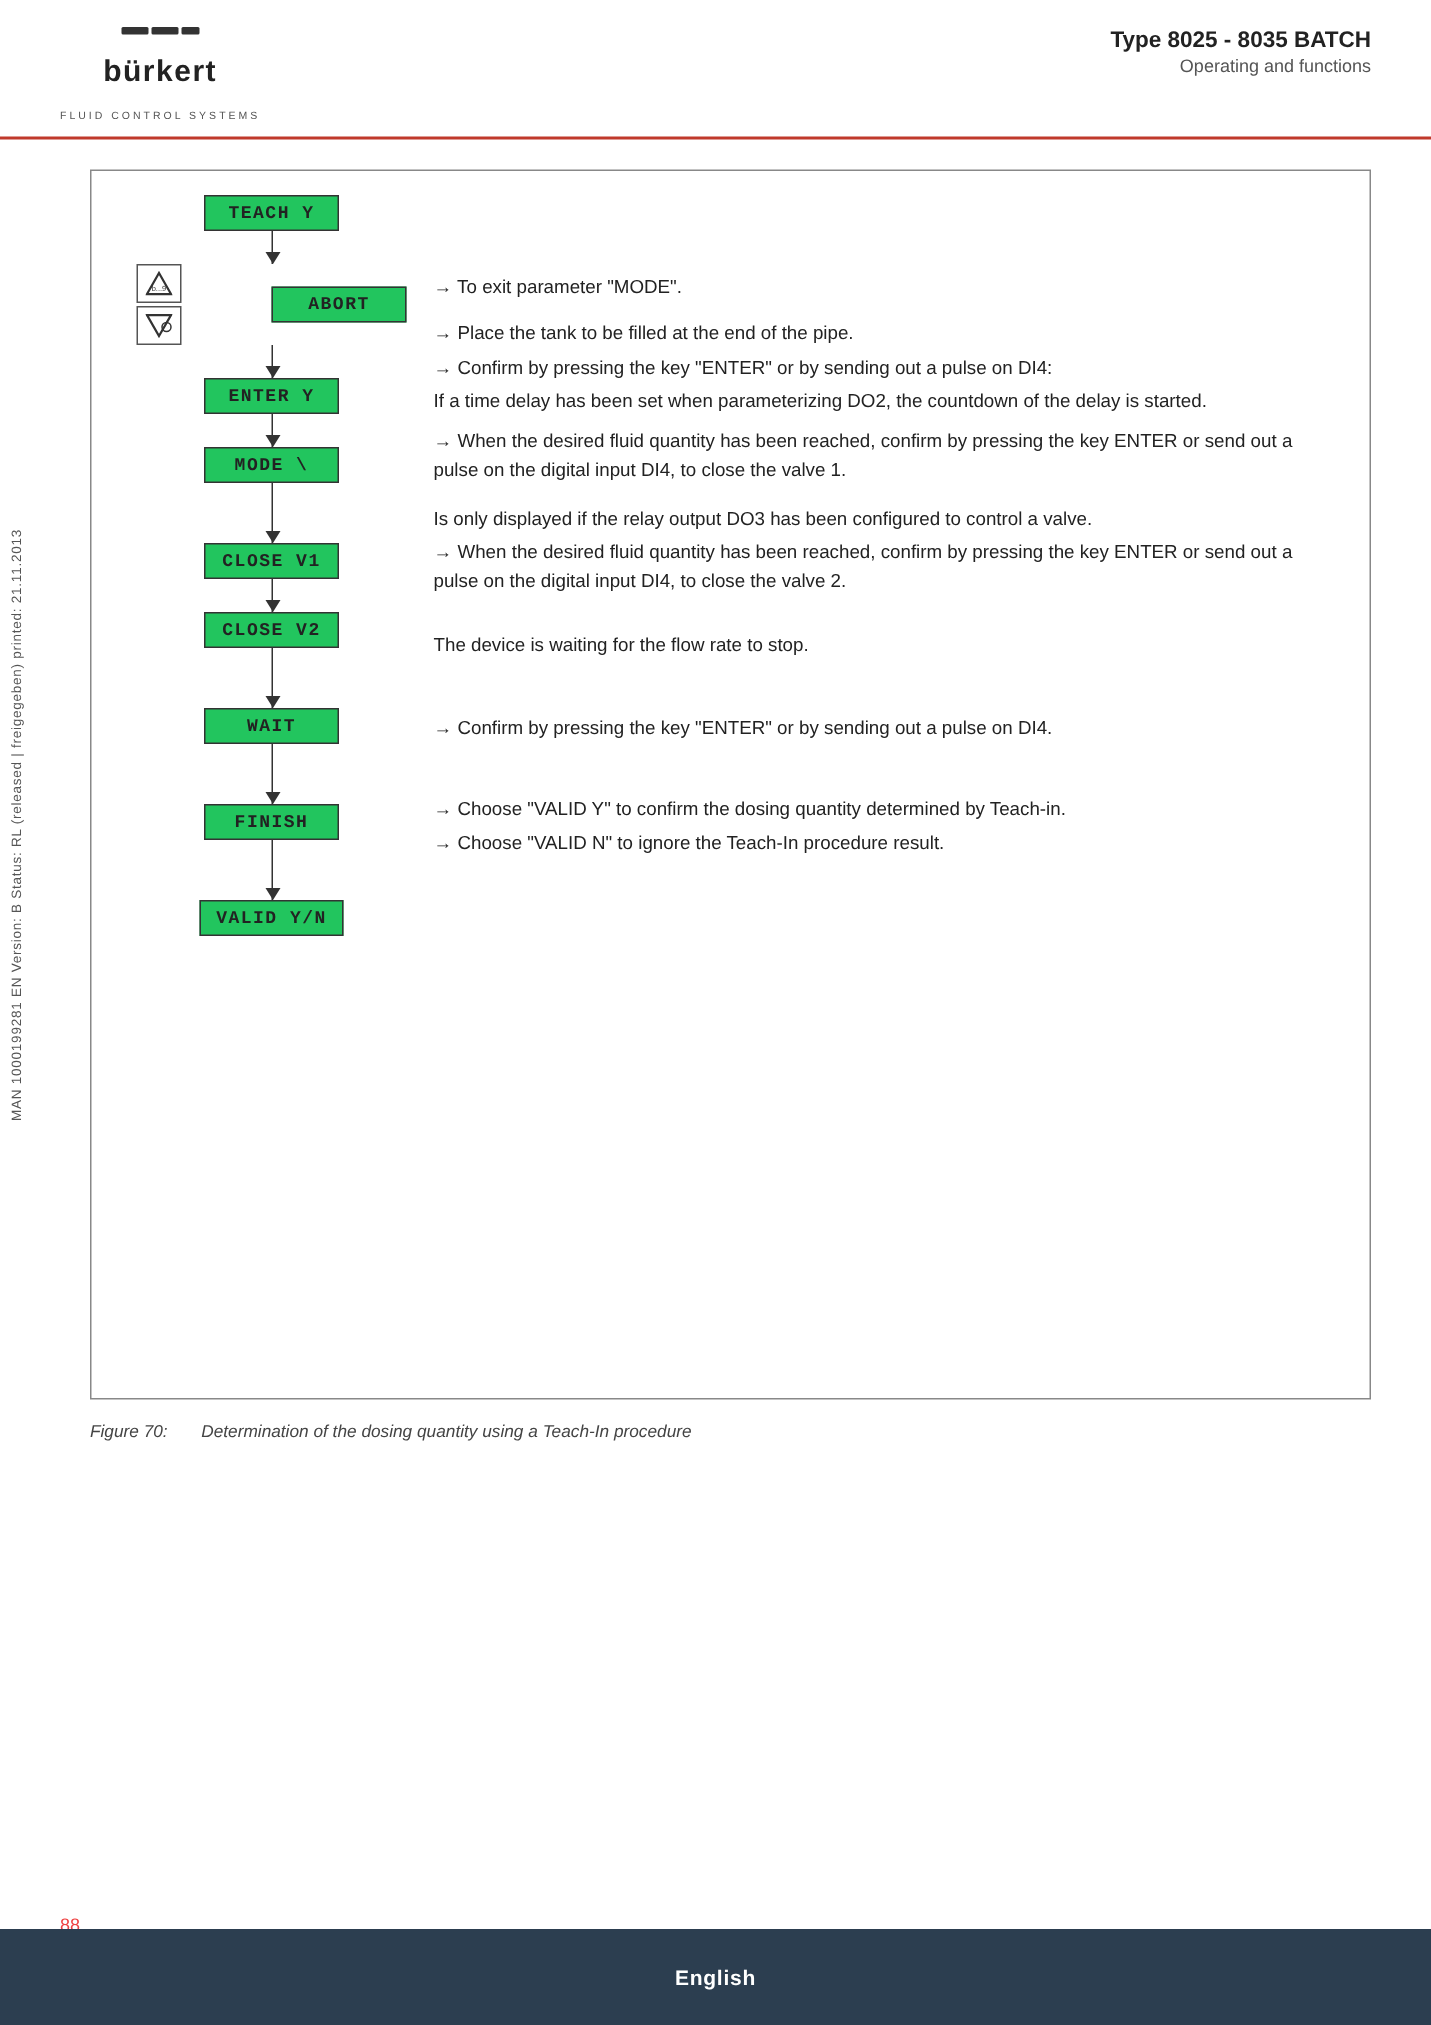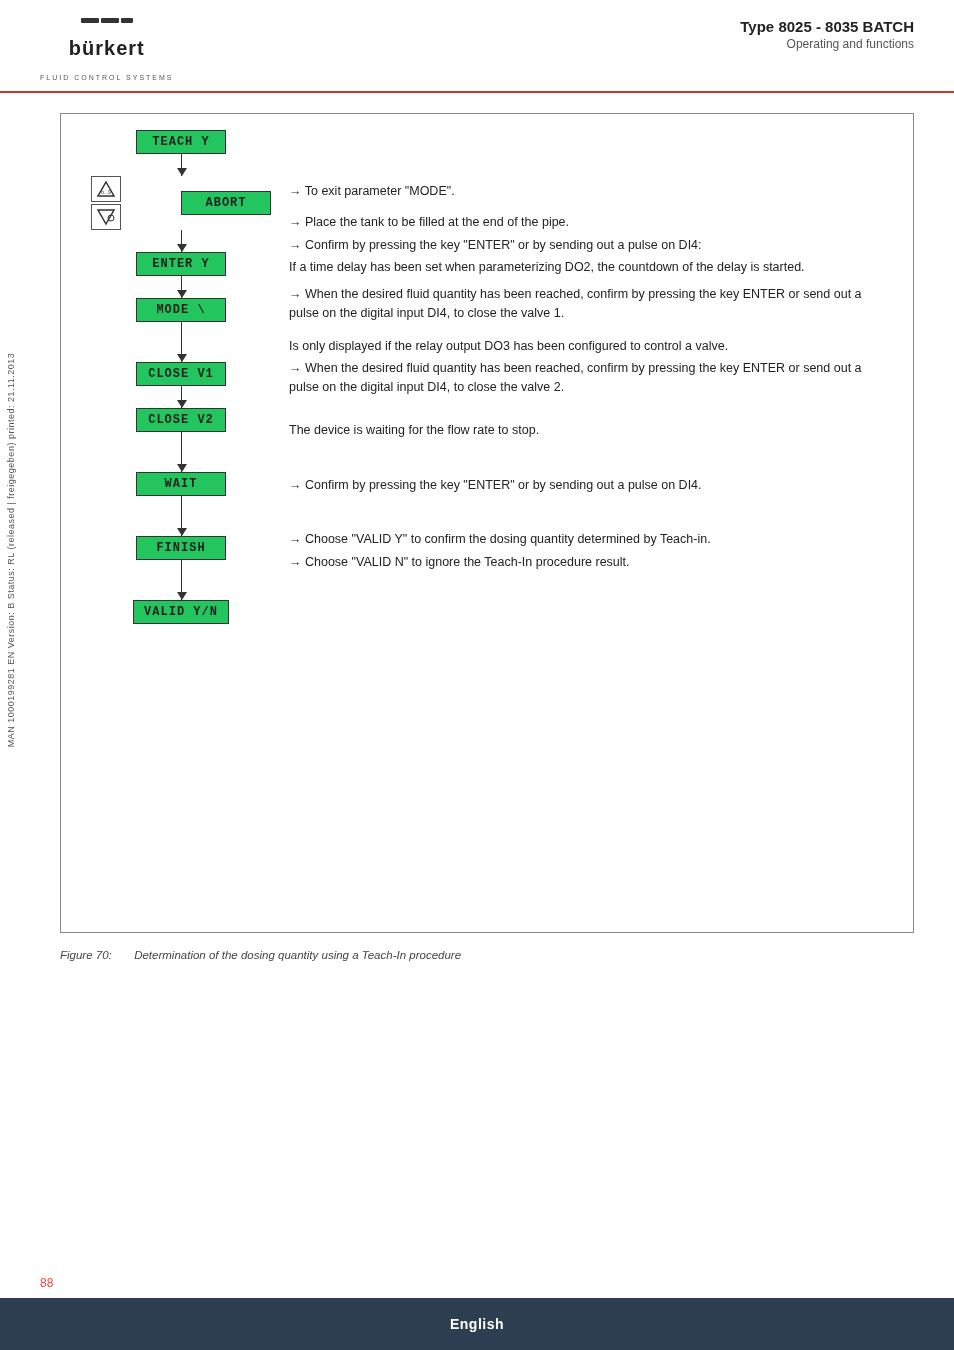--- a/index.html
+++ b/index.html
@@ -181,21 +181,21 @@
       color: #ef4444;
     }
 
     
     .footer {
       position: absolute;
       bottom: 0;
       left: 0;
       width: 100%;
       background: #2c3e50;
-      height: 52px;
+      height: 64px;
       display: flex;
       align-items: center;
       justify-content: center;
     }
     .footer-lang {
       color: #fff;
       font-size: 14px;
       font-weight: bold;
       letter-spacing: 0.5px;
     }

